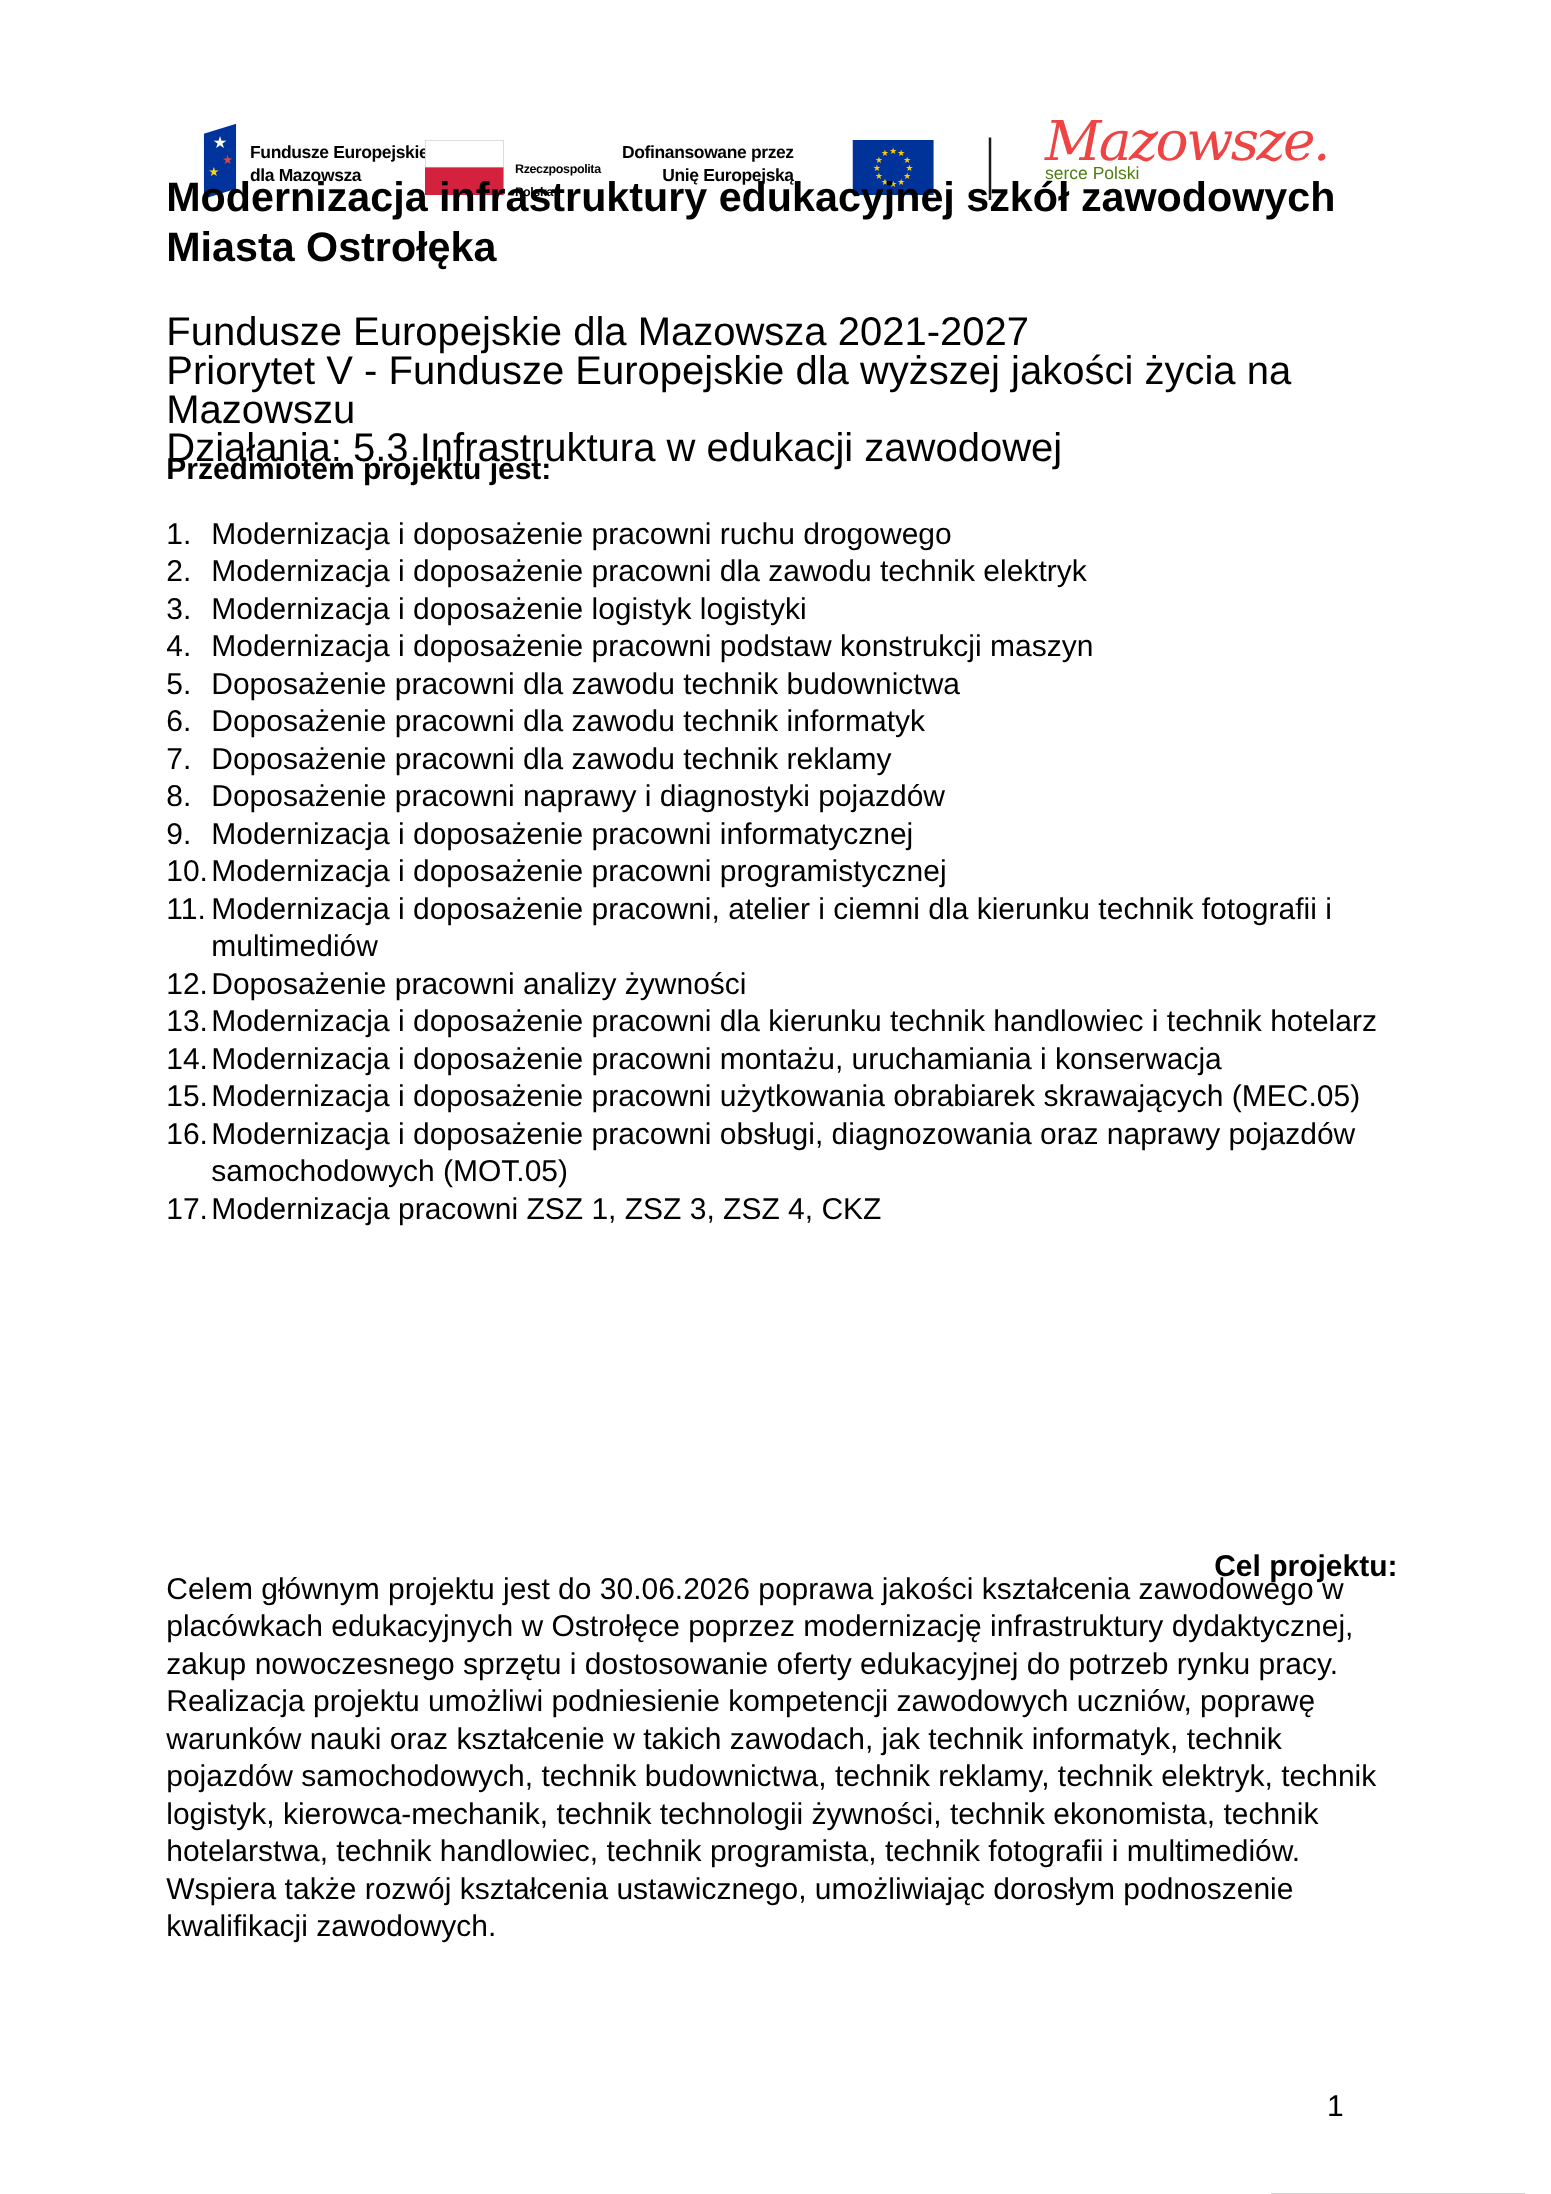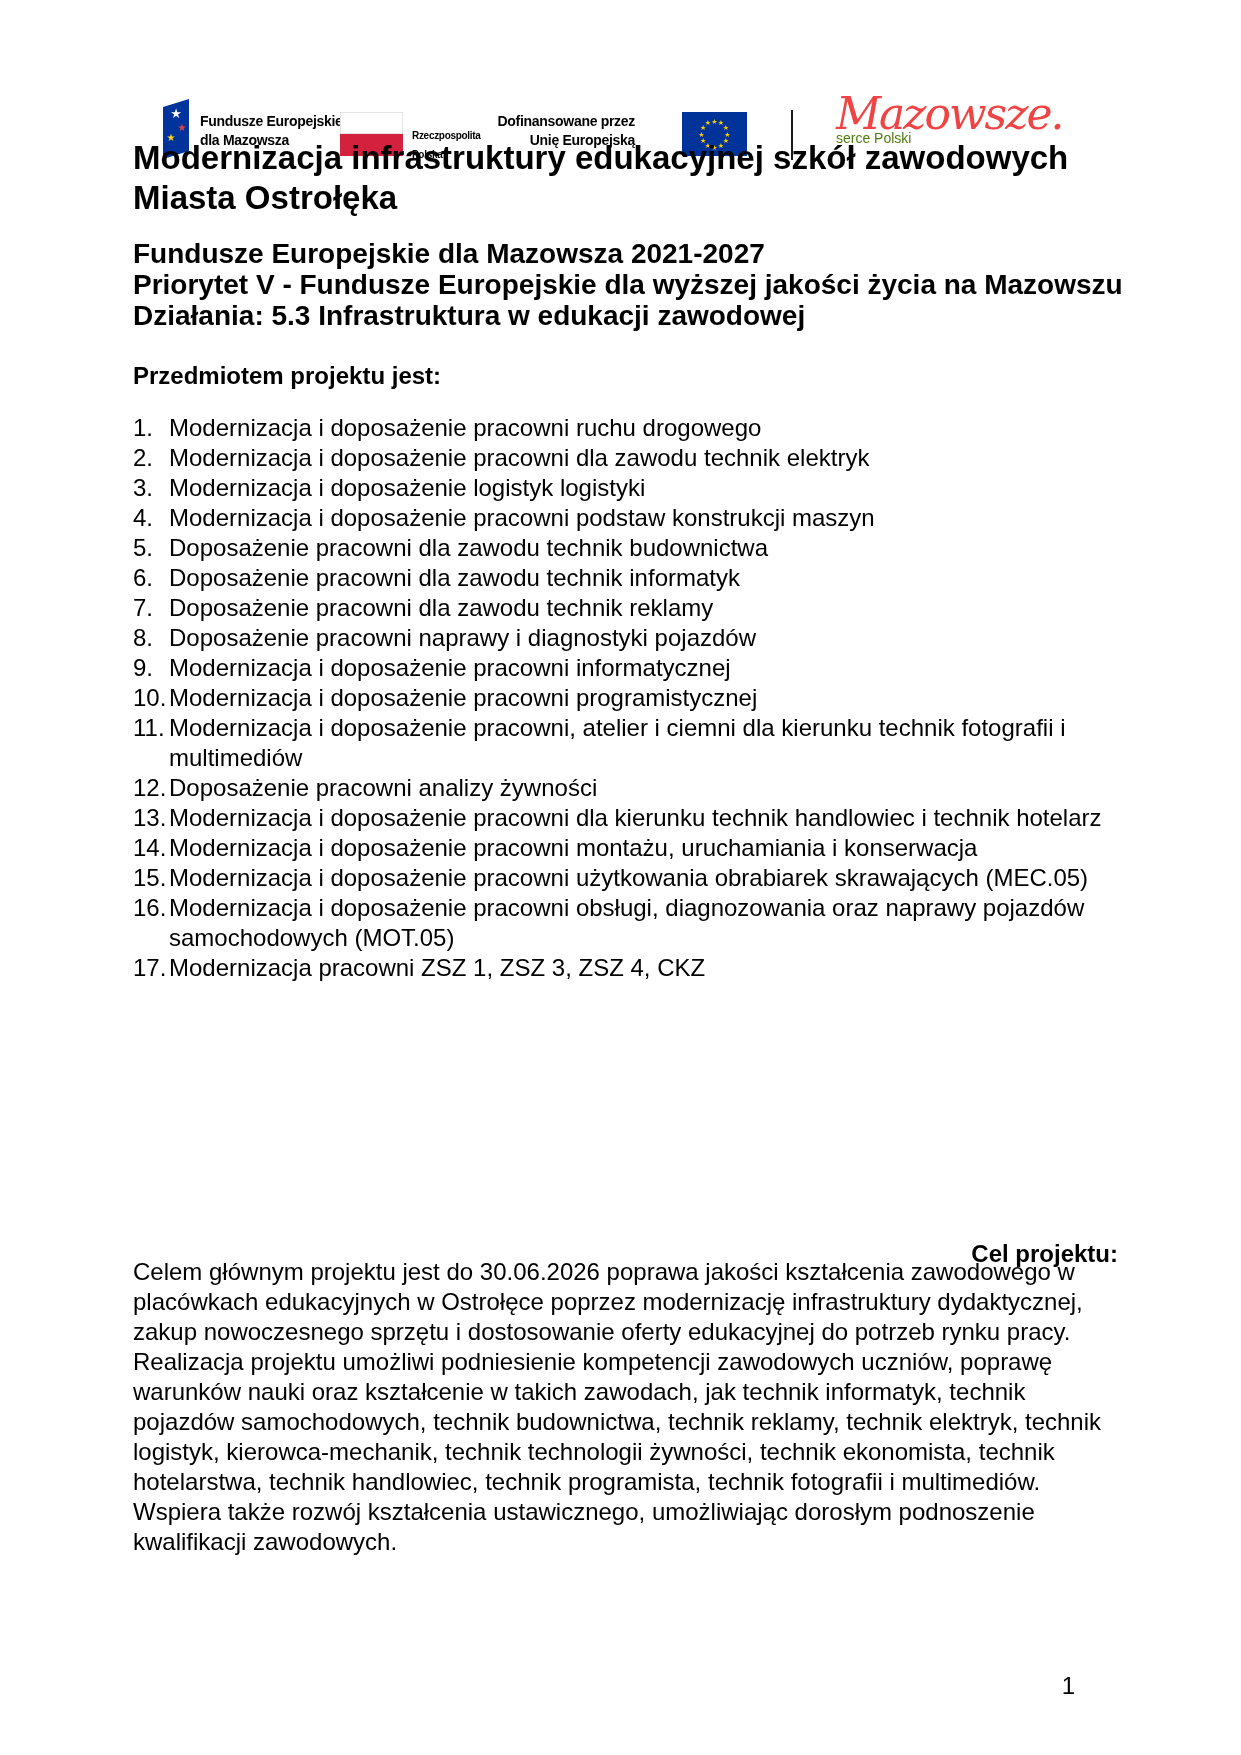--- a/index.html
+++ b/index.html
@@ -19,22 +19,22 @@
   .hdr-divider { position:absolute; left:791px; top:64px; width:2px; height:50px; background:#1a1a1a; }
   .mazowsze { position:absolute; left:836px; top:42px; width:240px; }
   .mz-word  { font-family:"DejaVu Serif", serif; font-style:italic; font-weight:normal;
               font-size:44px; line-height:52px; color:#ef4444; letter-spacing:-2px; white-space:nowrap; }
   .mz-tag   { font-size:14px; color:#4d7c0f; margin-top:-10px; padding-right:2px; }
   svg { display:block; }
 
   
   .doc-title { position:absolute; left:133px; top:138px; width:1000px;
                font-size:33px; font-weight:bold; line-height:40px; }
-  .program   { position:absolute; left:133px; top:238px; width:1000px;
-               font-size:28px; font-weight:bold; line-height:31px; }
+  .program   { position:absolute; left:133px; top:250px; width:1000px;
+               font-size:32px; font-weight:normal; line-height:31px; }
   .h-bold    { position:absolute; left:133px; width:985px;
                font-size:24px; font-weight:bold; line-height:30px; }
   .h-subject { top:361px; }
   .h-target  { top:1106px; }
   .h-goal    { top:1239px;text-align:right; }
   .body-text { position:absolute; left:133px; width:985px;
                font-size:24px; line-height:30px; }
   .target-text { top:1136px; }
   .goal-text   { top:1257px; }
   .list      { position:absolute; left:133px; top:413px; width:985px;

